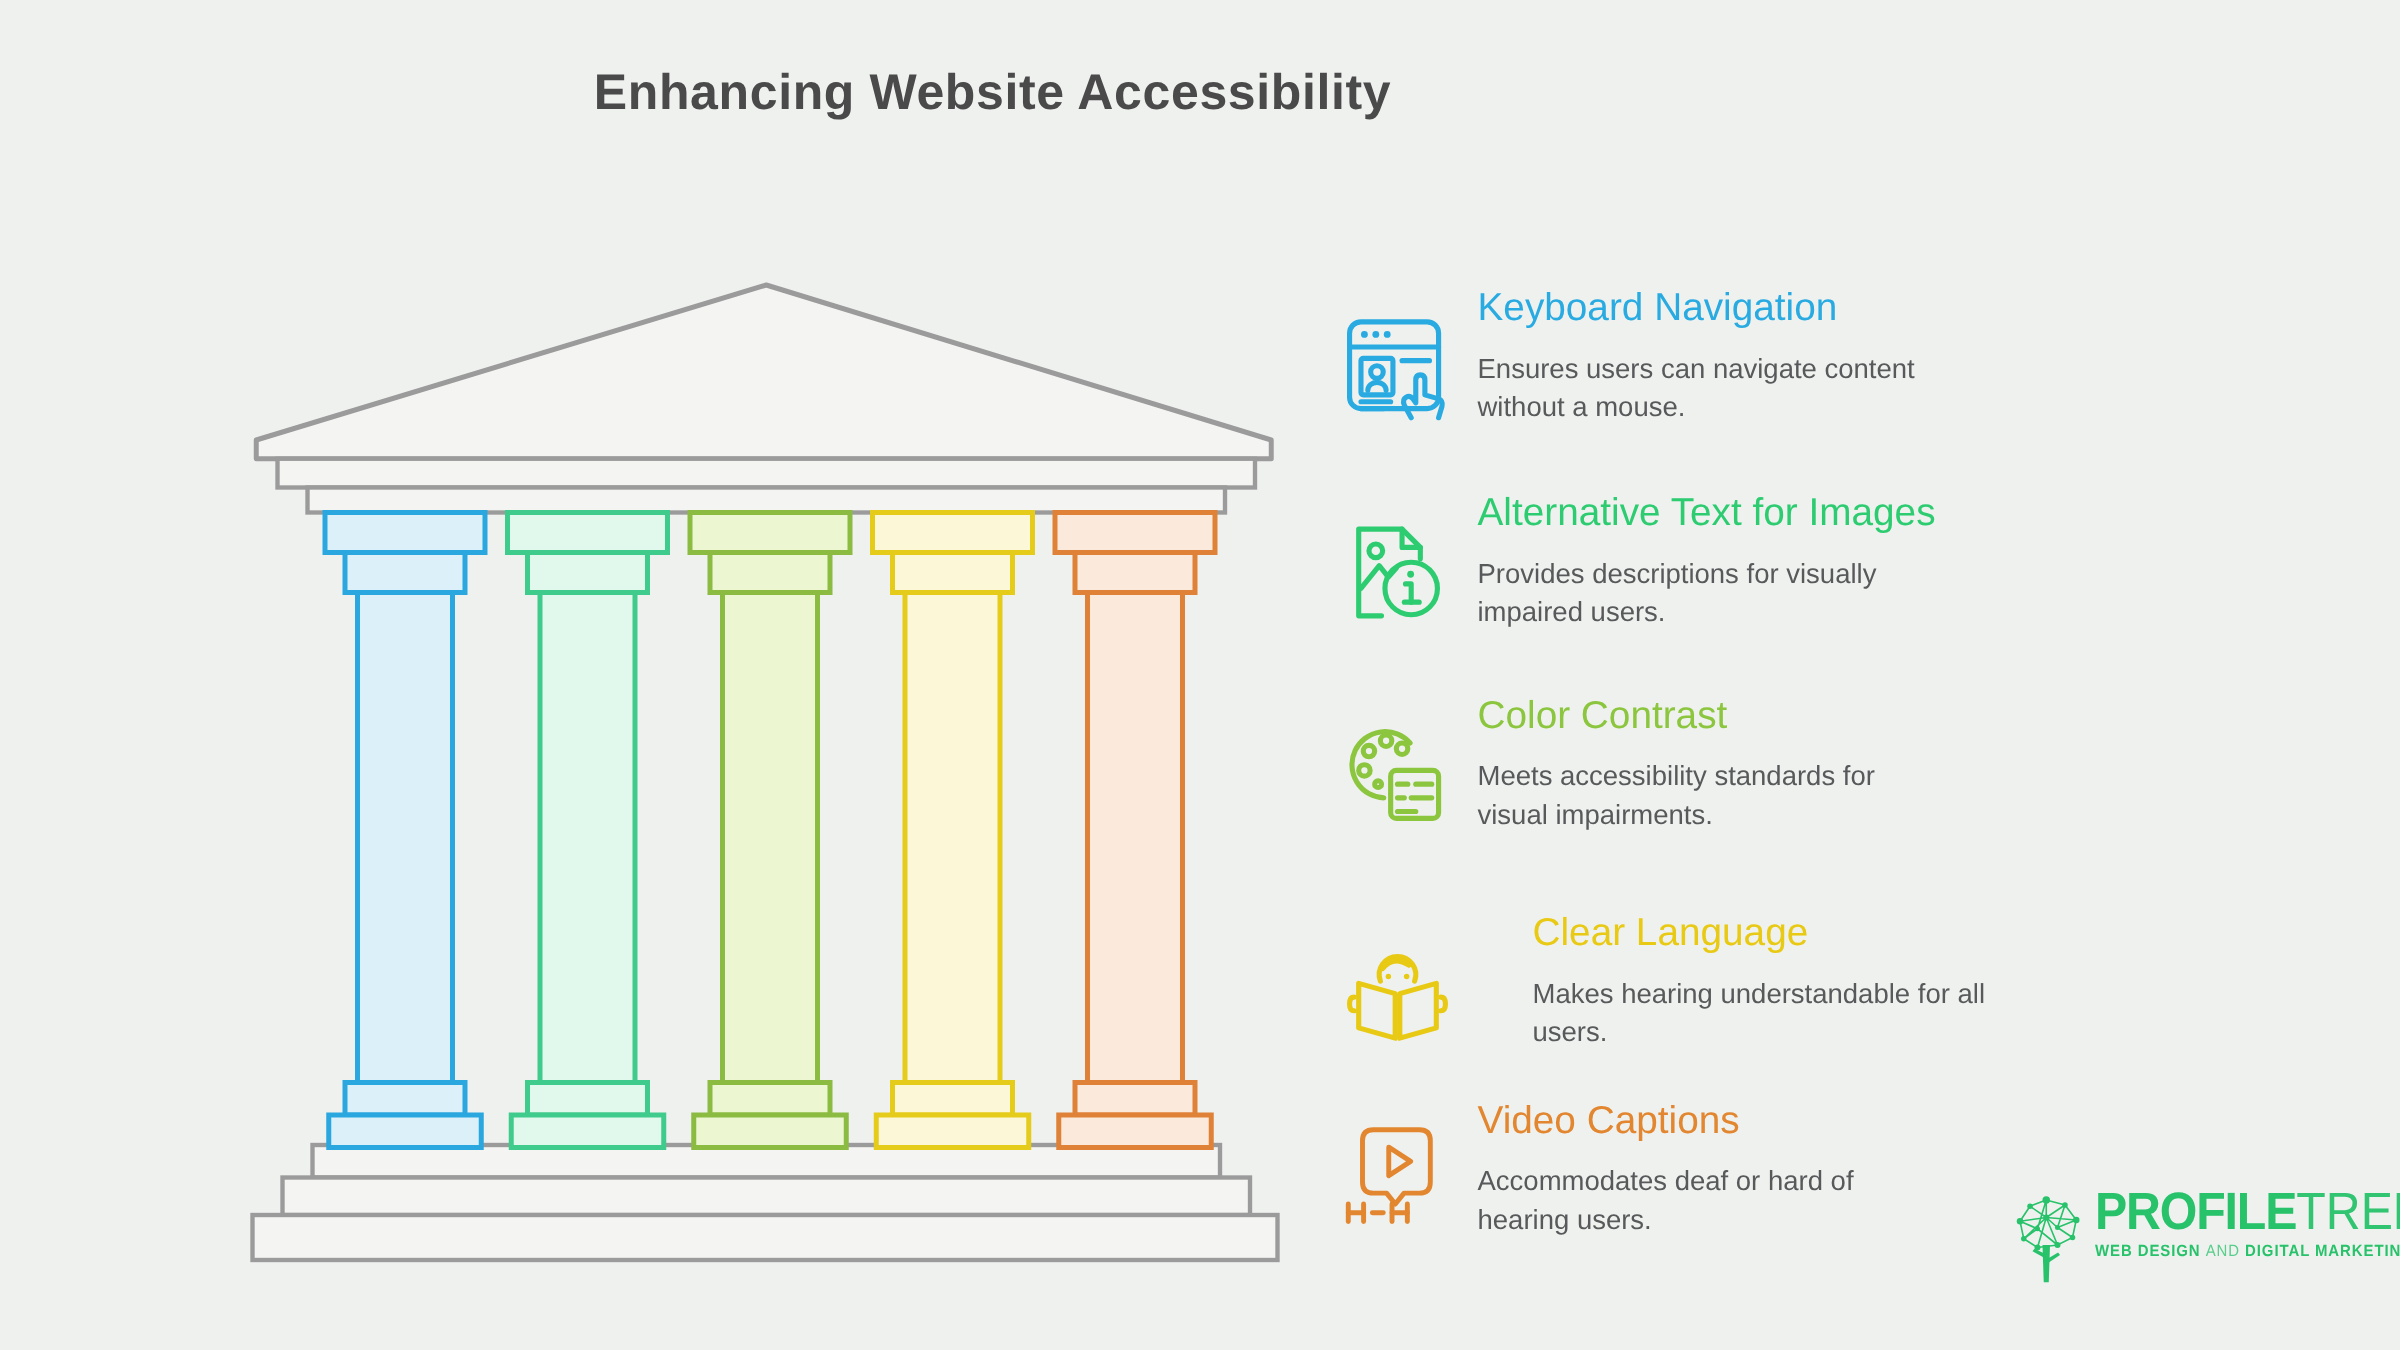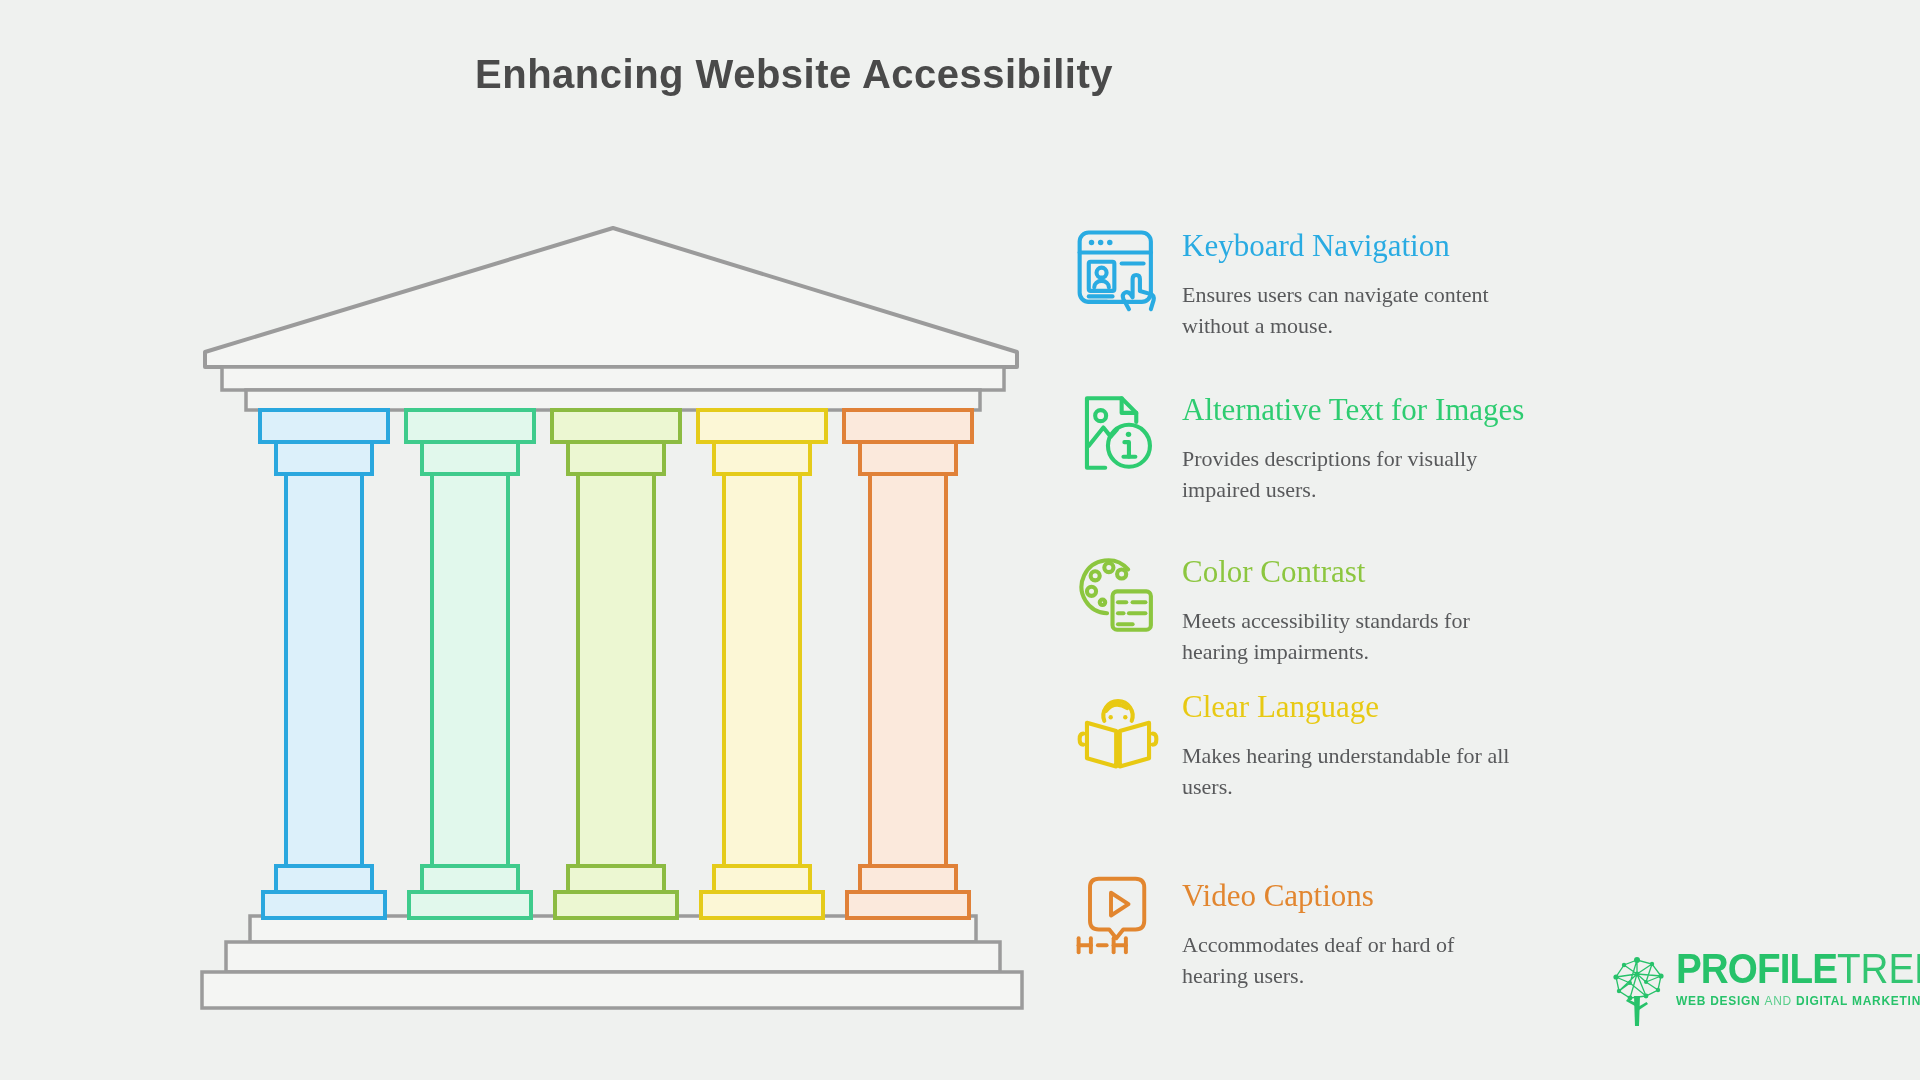--- a/index.html
+++ b/index.html
@@ -13,22 +13,22 @@
   .page-title{
     position:absolute;top:38px;left:0;width:1560px;
     text-align:center;margin:14px;
     font-size:40px;font-weight:700;color:#4A4A4A;letter-spacing:.5px;
   }
   
   .temple{position:absolute;left:196px;top:220px;width:830px;height:792px;}
   .gray-part{fill:#F4F5F3;stroke:#9B9B9B;stroke-width:3.5;}
   .pediment{stroke-width:4;stroke-linejoin:round;}
   
-  .feature{position:absolute;left:1076px;display:flex;align-items:flex-start;font-family:Liberation Serif, serif;}
-  .f1{top:224px;} .f2{top:388px;} .f3{top:550px;} .f4{top:685px;} .f5{top:874px;}
+  .feature{position:absolute;left:1076px;display:flex;align-items:flex-end;}
+  .f1{top:224px;} .f2{top:388px;} .f3{top:550px;} .f4{top:724px;gap:44px;} .f5{top:874px;}
   .icon-box{width:88px;height:92px;flex:0 0 88px;}
   .icon-box svg{width:84px;height:90px;display:block;}
   .icon-stroke{fill:none;stroke:currentColor;stroke-width:4.5;stroke-linecap:round;stroke-linejoin:round;}
   .icon-fill{fill:currentColor;stroke:none;}
   .feature-text{margin-left:18px;width:460px;}
   .feature-title{font-size:31px;font-weight:400;line-height:1.15;margin-top:4px;}
   .feature-desc{margin-top:15px;font-size:22px;line-height:1.42;color:#58595B;}
   
   .logo{position:absolute;left:1606px;top:948px;display:flex;align-items:flex-start;color:#27C26A;}
   .logo-tree{width:62px;height:74px;flex:0 0 62px;margin-top:4px;}
@@ -170,21 +170,21 @@
           <path d="M46,66 H52"></path>
             <path d="M58,66 H76"></path>
           <path d="M46,78 H62"></path>
         </g>
       </svg>
     </div>
     <div class="feature-text">
       <div class="feature-title" style="color: rgb(140, 198, 63);">Color Contrast</div>
       <div class="feature-desc">
         <span>Meets accessibility standards for</span><br>
-        <span>hearing impairments.</span>
+        <span>visual impairments.</span>
       </div>
     </div>
   </div>
 
   <div class="feature f4">
     <div class="icon-box feature-icon" style="color: rgb(232, 201, 19);">
       <svg viewBox="0 0 92 92">
         <g class="icon-stroke">
           <path d="M31,36 A16,16 0 1 1 61,36"></path>
           <path d="M33,25 Q42,13 56,22"></path>

